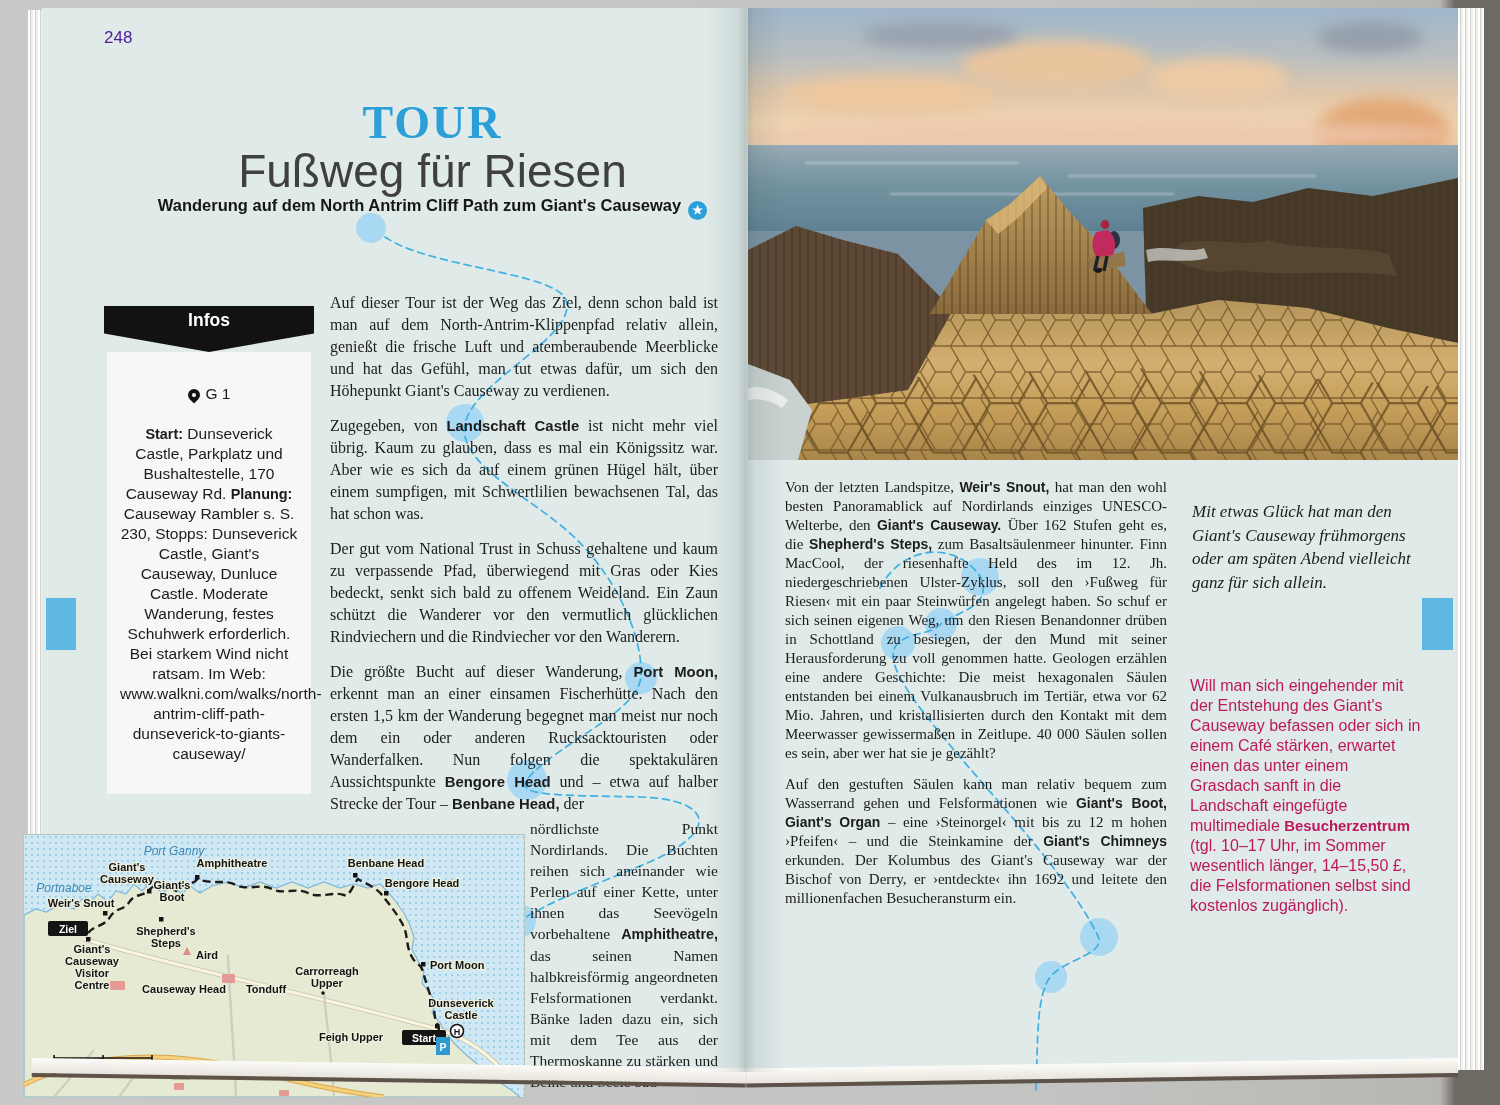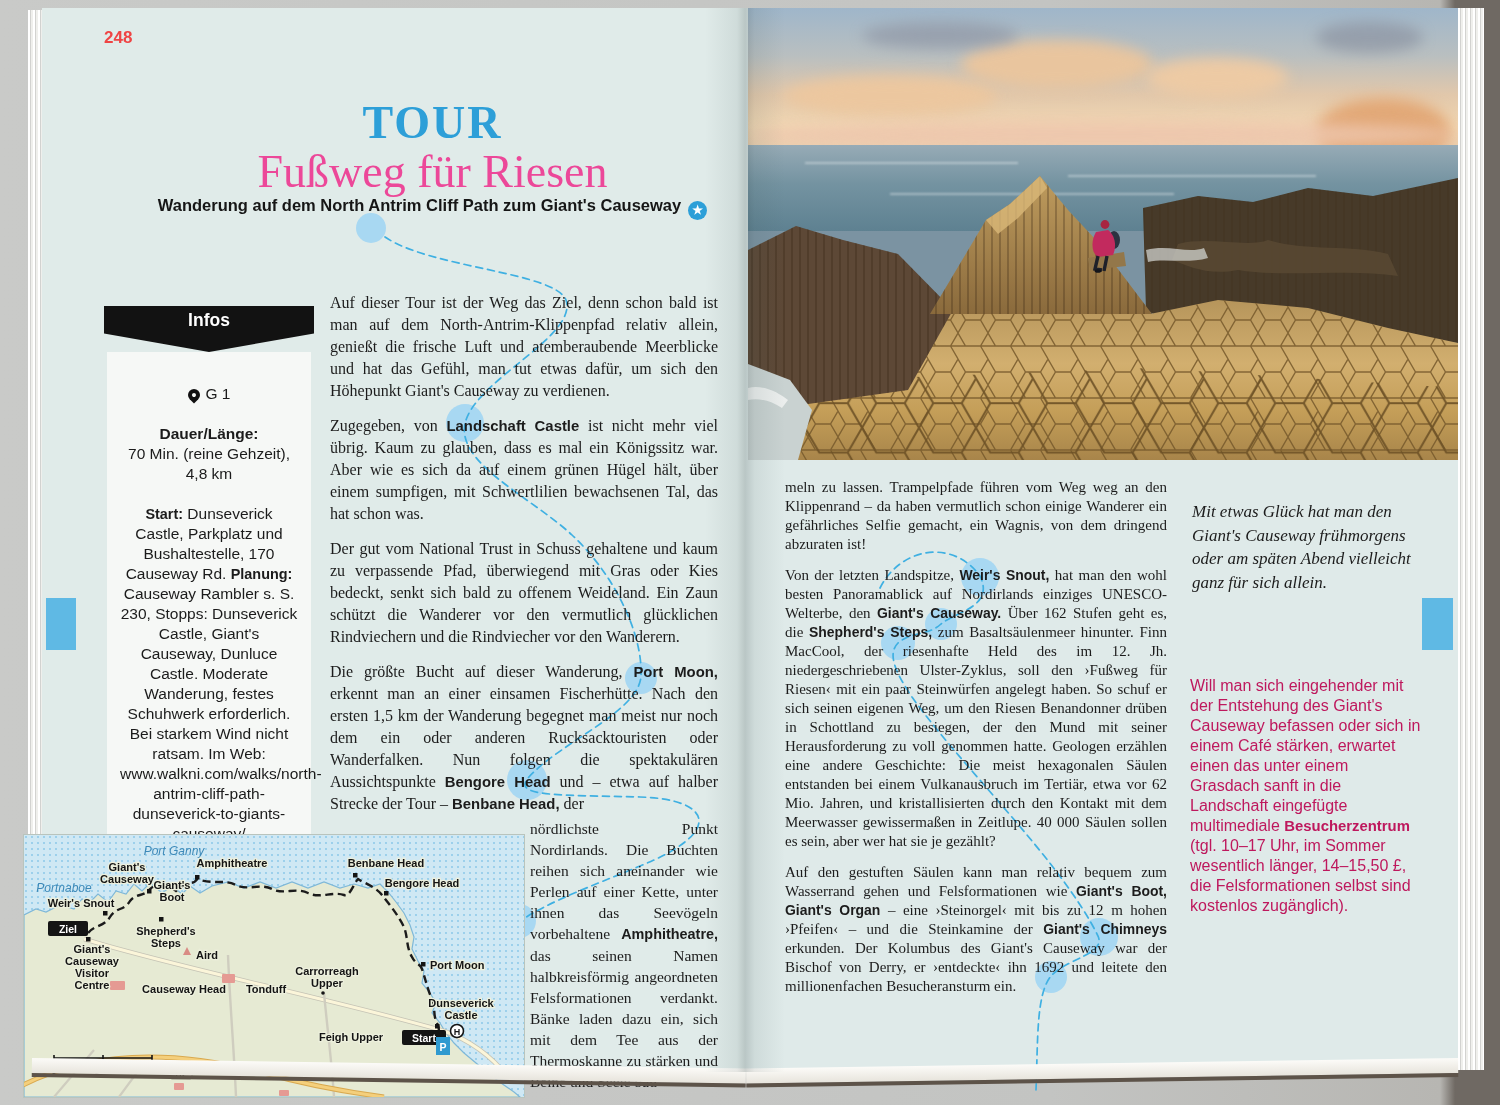--- a/index.html
+++ b/index.html
@@ -13,24 +13,24 @@
   .edge{background:repeating-linear-gradient(90deg,#ffffff 0 2px,#d2d2d0 2px 3px,#efefec 3px 5px);z-index:0;}
   .page{background:#e0ebe9;z-index:0;}
   .gutter{background:linear-gradient(90deg,rgba(0,0,0,0) 0%,rgba(60,85,85,.10) 40%,rgba(35,55,55,.20) 50%,rgba(60,85,85,.10) 62%,rgba(0,0,0,0) 100%);z-index:4;pointer-events:none;}
   .bedge{position:absolute;top:1058px;height:15px;background:linear-gradient(#fcfbf8,#e7e4dc);border-bottom:4px solid #5d5349;z-index:3;}
   .bedge.l{left:32px;width:714px;transform:rotate(.85deg);transform-origin:top left;}
   .bedge.r{left:746px;width:712px;transform:rotate(-.85deg);transform-origin:top right;}
   .tab{width:30px;height:52px;background:#5fb9e4;z-index:2;}
   
   #trail{z-index:1;pointer-events:none;}
   
-  .pagenum{font-size:17px;font-weight:bold;color:#ef4444;z-index:2;}
+  .pagenum{font-size:17px;font-weight:normal;color:#4c1d95;z-index:2;}
   .headerblock{left:125px;top:100px;width:615px;text-align:center;z-index:2;}
   .kicker{font-family:"Liberation Serif",serif;font-weight:bold;font-size:46px;letter-spacing:2px;color:#2d9fd8;line-height:1;}
-  .maintitle{font-family:Liberation Serif, serif;font-size:46px;color:#ec4899;line-height:1.04;margin-top:2px;}
+  .maintitle{font-family:Liberation Sans, sans-serif;font-size:46px;color:#404040;line-height:1.04;margin-top:2px;}
   .subtitle{font-size:16.5px;font-weight:bold;color:#161616;}
   .star{display:inline-block;width:19px;height:19px;border-radius:50%;background:#2d9fd8;color:#fff;font-size:12px;line-height:19px;text-align:center;vertical-align:-3px;margin-left:7px;}
   
   .infobox{left:104px;top:306px;width:210px;z-index:2;}
   .ib-head{height:46px;background:#121212;color:#fff;text-align:center;font-weight:bold;font-size:17.5px;padding-top:4px;box-sizing:border-box;
     clip-path:polygon(0 0,100% 0,100% 60%,50% 100%,0 60%);}
   .ib-body{background:#f6f8f6;margin:0 3px;padding:32px 13px 30px;text-align:center;font-size:15.5px;line-height:20px;color:#1b1b1b;}
   .ib-sec{margin-bottom:20px;}
   .pin{display:inline-block;width:12px;height:12px;background:#111;border-radius:50% 50% 50% 0;transform:rotate(-45deg);position:relative;vertical-align:-2px;margin-right:6px;}
   .pin:after{content:"";position:absolute;width:4px;height:4px;background:#f6f8f6;border-radius:50%;left:4px;top:4px;}
@@ -97,24 +97,20 @@
   <div class="maintitle">Fußweg für Riesen</div>
   <div class="subtitle">
     <span>Wanderung auf dem North Antrim Cliff Path zum Giant's Causeway</span><span class="star">★</span>
   </div>
 </div>
 
 <div class="abs infobox">
   <div class="ib-head">Infos</div>
   <div class="ib-body">
     <div class="ib-sec"><span class="pin"></span><span>G 1</span></div>
-    <div class="ib-sec">
-      <span class="b">Dauer/Länge:</span><br>
-      <span>70 Min. (reine Gehzeit), 4,8 km</span>
-    </div>
     <div><span class="bt">Start:</span><span> Dunseverick Castle, Parkplatz und Bushaltestelle, 170 Causeway Rd. </span><span class="bt">Planung:</span><span> Causeway Rambler s. S. 230, Stopps: Dunseverick Castle, Giant's Causeway, Dunluce Castle. Moderate Wanderung, festes Schuhwerk erforderlich. Bei starkem Wind nicht ratsam. Im Web: www.walkni.com/walks/north-antrim-cliff-path-dunseverick-to-giants-causeway/</span></div>
   </div>
 </div>
 
 <div class="abs serifcol lcol">
   <p>Auf dieser Tour ist der Weg das Ziel, denn schon bald ist man auf dem North-Antrim-Klippenpfad relativ allein, genießt die frische Luft und atemberaubende Meerblicke und hat das Gefühl, man tut etwas dafür, um sich den Höhepunkt Giant's Causeway zu verdienen.</p>
   <p><span>Zugegeben, von </span><span class="bt">Landschaft Castle</span><span> ist nicht mehr viel übrig. Kaum zu glauben, dass es mal ein Königssitz war. Aber wie es sich da auf einem grünen Hügel hält, über einem sumpfigen, mit Schwertlilien bewachsenen Tal, das hat schon was.</span></p>
   <p>Der gut vom National Trust in Schuss gehaltene und kaum zu verpassende Pfad, überwiegend mit Gras oder Kies bedeckt, senkt sich bald zu offenem Weideland. Ein Zaun schützt die Wanderer vor den vermutlich glücklichen Rindviechern und die Rindviecher vor den Wanderern.</p>
   <p><span>Die größte Bucht auf dieser Wanderung, </span><span class="bt">Port Moon,</span><span> erkennt man an einer einsamen Fischerhütte. Nach den ersten 1,5 km der Wanderung begegnet man meist nur noch dem ein oder anderen Rucksacktouristen oder Wanderfalken. Nun folgen die spektakulären Aussichtspunkte </span><span class="bt">Bengore Head</span><span> und – etwa auf halber Strecke der Tour – </span><span class="bt">Benbane Head,</span><span> der</span></p>
 </div>
@@ -286,21 +282,20 @@
       <ellipse cx="366" cy="232" rx="6" ry="9" fill="#2c3240"></ellipse>
       <path d="M348,224 C343,232 343,245 350,249 L365,247 C369,238 367,227 360,222 Z" fill="#c22a5e"></path>
       <circle cx="357" cy="216.5" r="4.4" fill="#a82440"></circle>
       <path d="M350,248 L347,261 L354,262 M359,248 L356,263" stroke="#1f2129" stroke-width="3.4" fill="none"></path>
       <ellipse cx="350" cy="263" rx="3.4" ry="1.8" fill="#14151a"></ellipse>
     </g>
   </svg>
 </div>
 
 <div class="abs serifcol rcol1">
-  <p>meln zu lassen. Trampelpfade führen vom Weg weg an den Klippenrand – da haben vermutlich schon einige Wanderer ein gefährliches Selfie gemacht, ein Wagnis, von dem dringend abzuraten ist!</p>
   <p><span>Von der letzten Landspitze, </span><span class="bt">Weir's Snout,</span><span> hat man den wohl besten Panoramablick auf Nordirlands einziges UNESCO-Welterbe, den </span><span class="bt">Giant's Causeway.</span><span> Über 162 Stufen geht es, die </span><span class="bt">Shepherd's Steps,</span><span> zum Basaltsäulenmeer hinunter. Finn MacCool, der riesenhafte Held des im 12. Jh. niedergeschriebenen Ulster-Zyklus, soll den ›Fußweg für Riesen‹ mit ein paar Steinwürfen angelegt haben. So schuf er sich seinen eigenen Weg, um den Riesen Benandonner drüben in Schottland zu besiegen, der den Mund mit seiner Herausforderung zu voll genommen hatte. Geologen erzählen eine andere Geschichte: Die meist hexagonalen Säulen entstanden bei einem Vulkanausbruch im Tertiär, etwa vor 62 Mio. Jahren, und kristallisierten durch den Kontakt mit dem Meerwasser gewissermaßen in Zeitlupe. 40 000 Säulen sollen es sein, aber wer hat sie je gezählt?</span></p>
   <p><span>Auf den gestuften Säulen kann man relativ bequem zum Wasserrand gehen und Felsformationen wie </span><span class="bt">Giant's Boot, Giant's Organ</span><span> – eine ›Steinorgel‹ mit bis zu 12 m hohen ›Pfeifen‹ – und die Steinkamine der </span><span class="bt">Giant's Chimneys</span><span> erkunden. Der Kolumbus des Giant's Causeway war der Bischof von Derry, er ›entdeckte‹ ihn 1692 und leitete den millionenfachen Besucheransturm ein.</span></p>
 </div>
 
 <div class="abs caption">Mit etwas Glück hat man den Giant's Causeway frühmorgens oder am späten Abend vielleicht ganz für sich allein.</div>
 <div class="abs sidebar"><span>Will man sich eingehender mit der Entstehung des Giant's Causeway befassen oder sich in einem Café stärken, erwartet einen das unter einem Grasdach sanft in die Landschaft eingefügte multimediale </span><span class="bt">Besucherzentrum</span><span> (tgl. 10–17 Uhr, im Sommer wesentlich länger, 14–15,50 £, die Felsformationen selbst sind kostenlos zugänglich).</span></div>
 
 <div class="abs tab" style="left:46px;top:598px;"></div>
 <div class="abs tab" style="left:1422px;top:598px;width:31px;"></div>
 <div class="abs gutter" style="left:705px;top:8px;width:80px;height:1064px;"></div>

